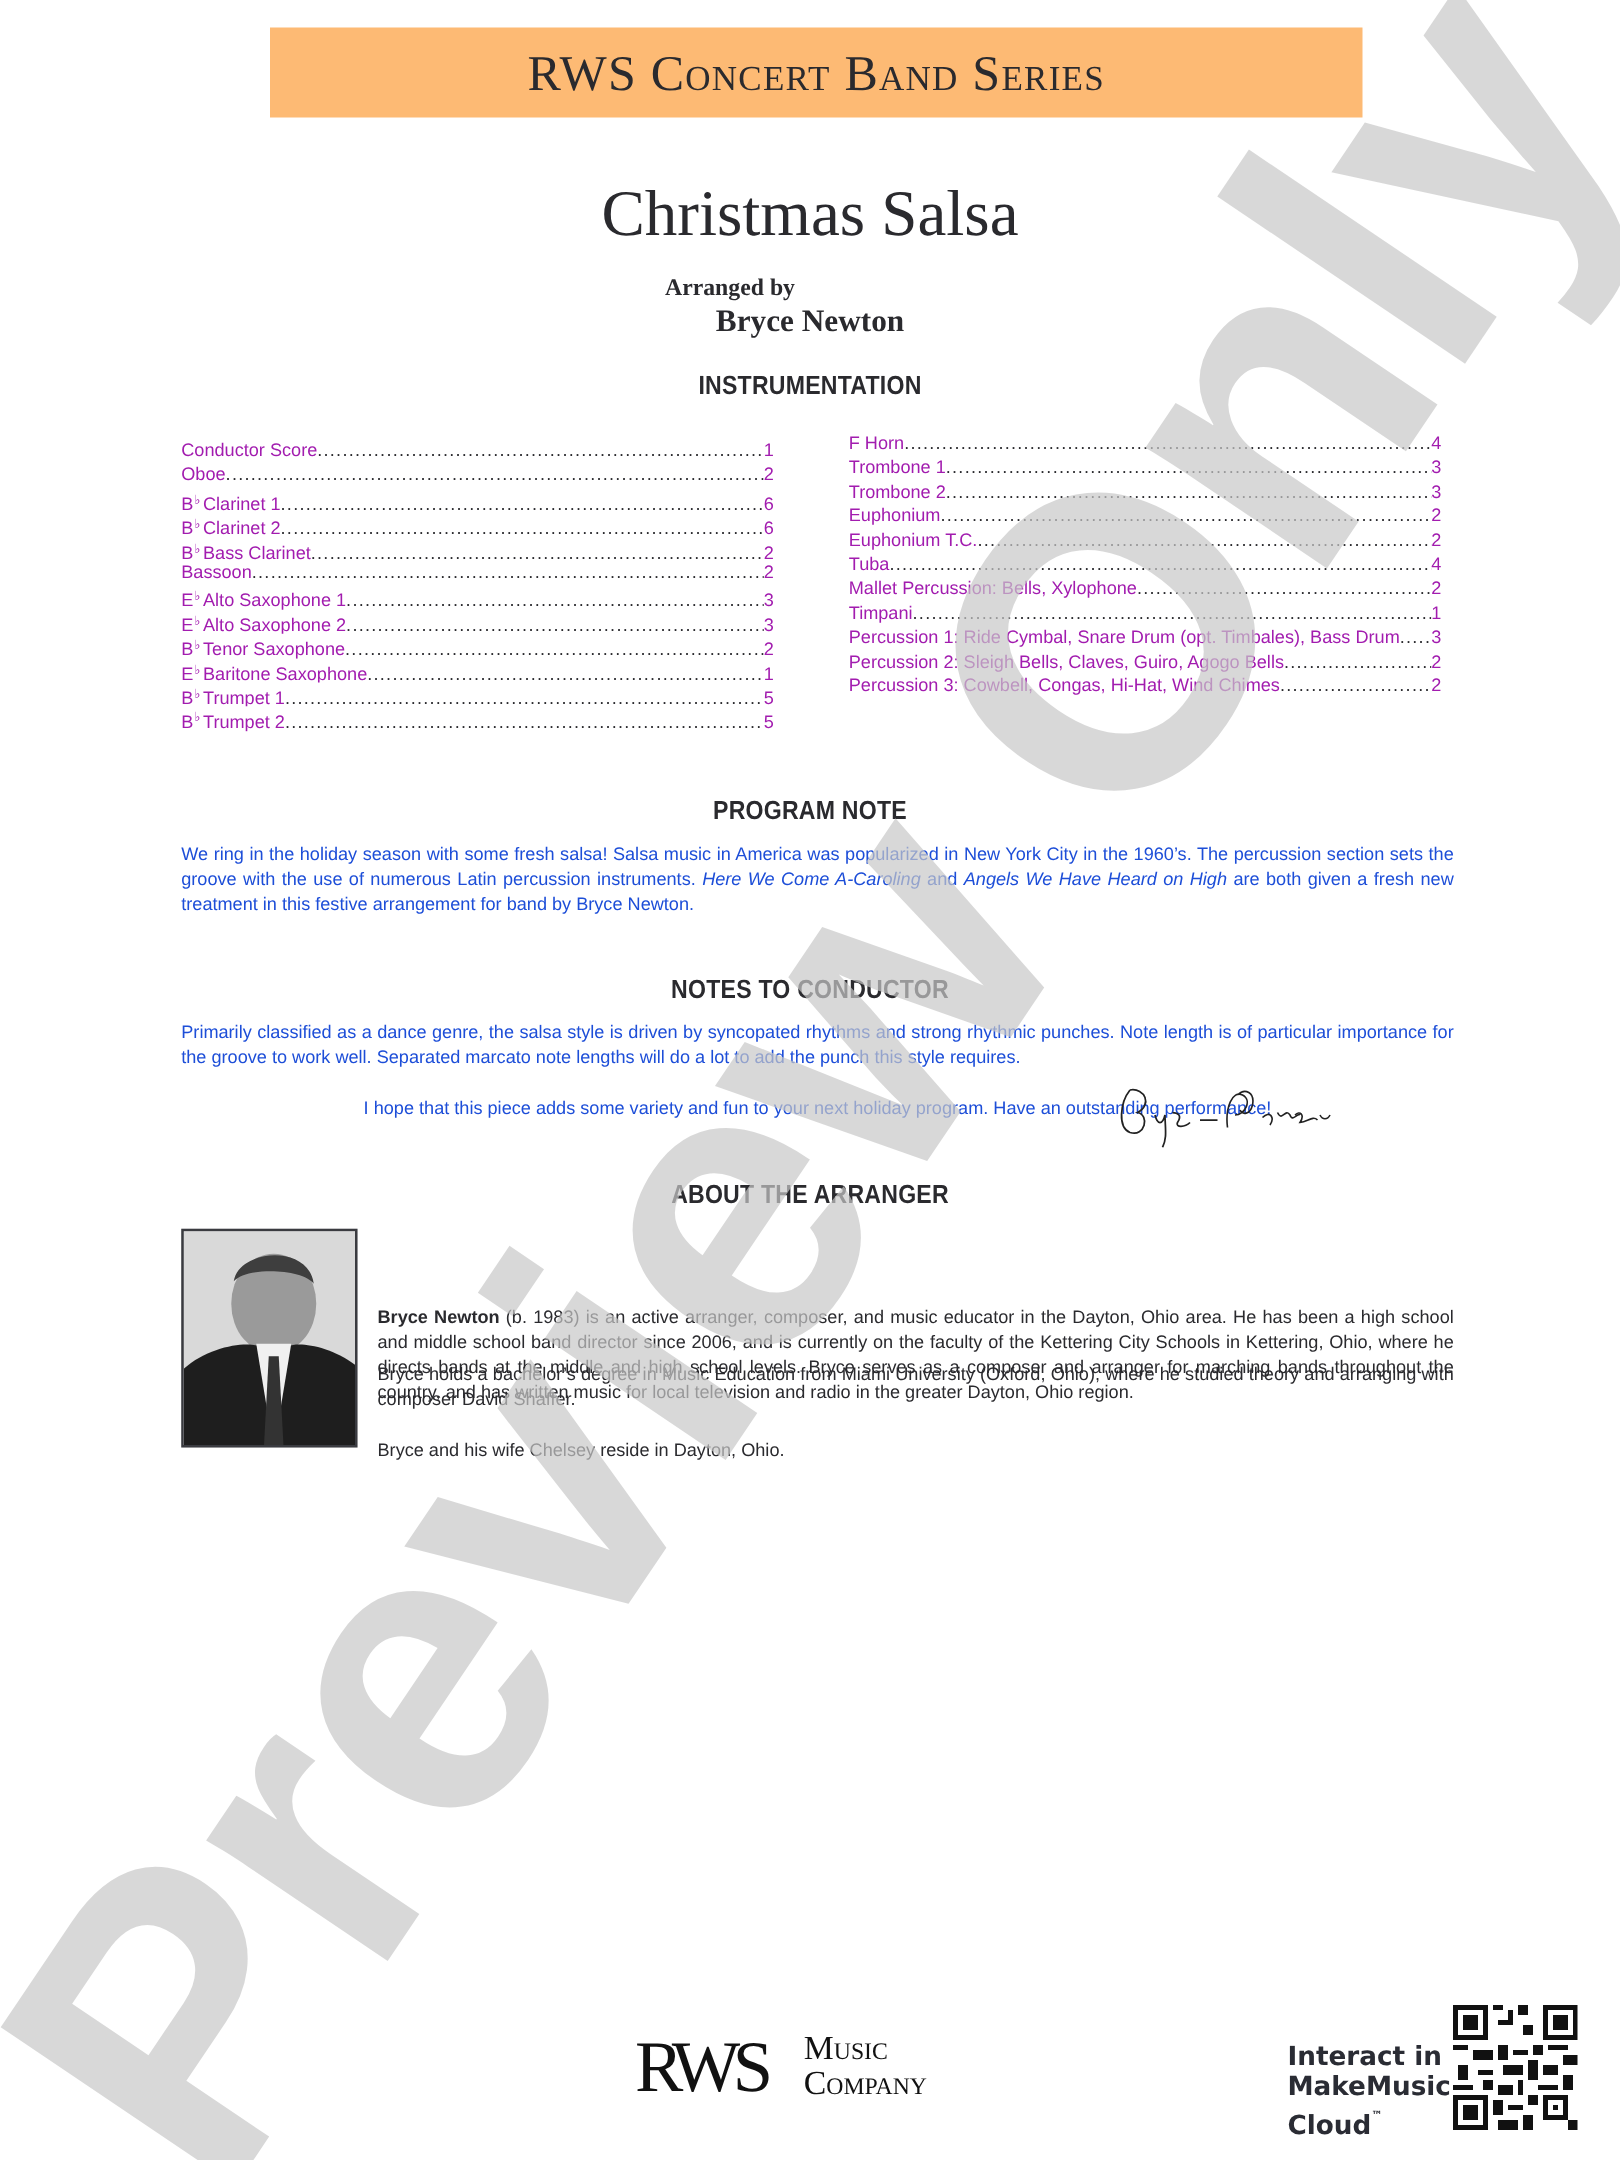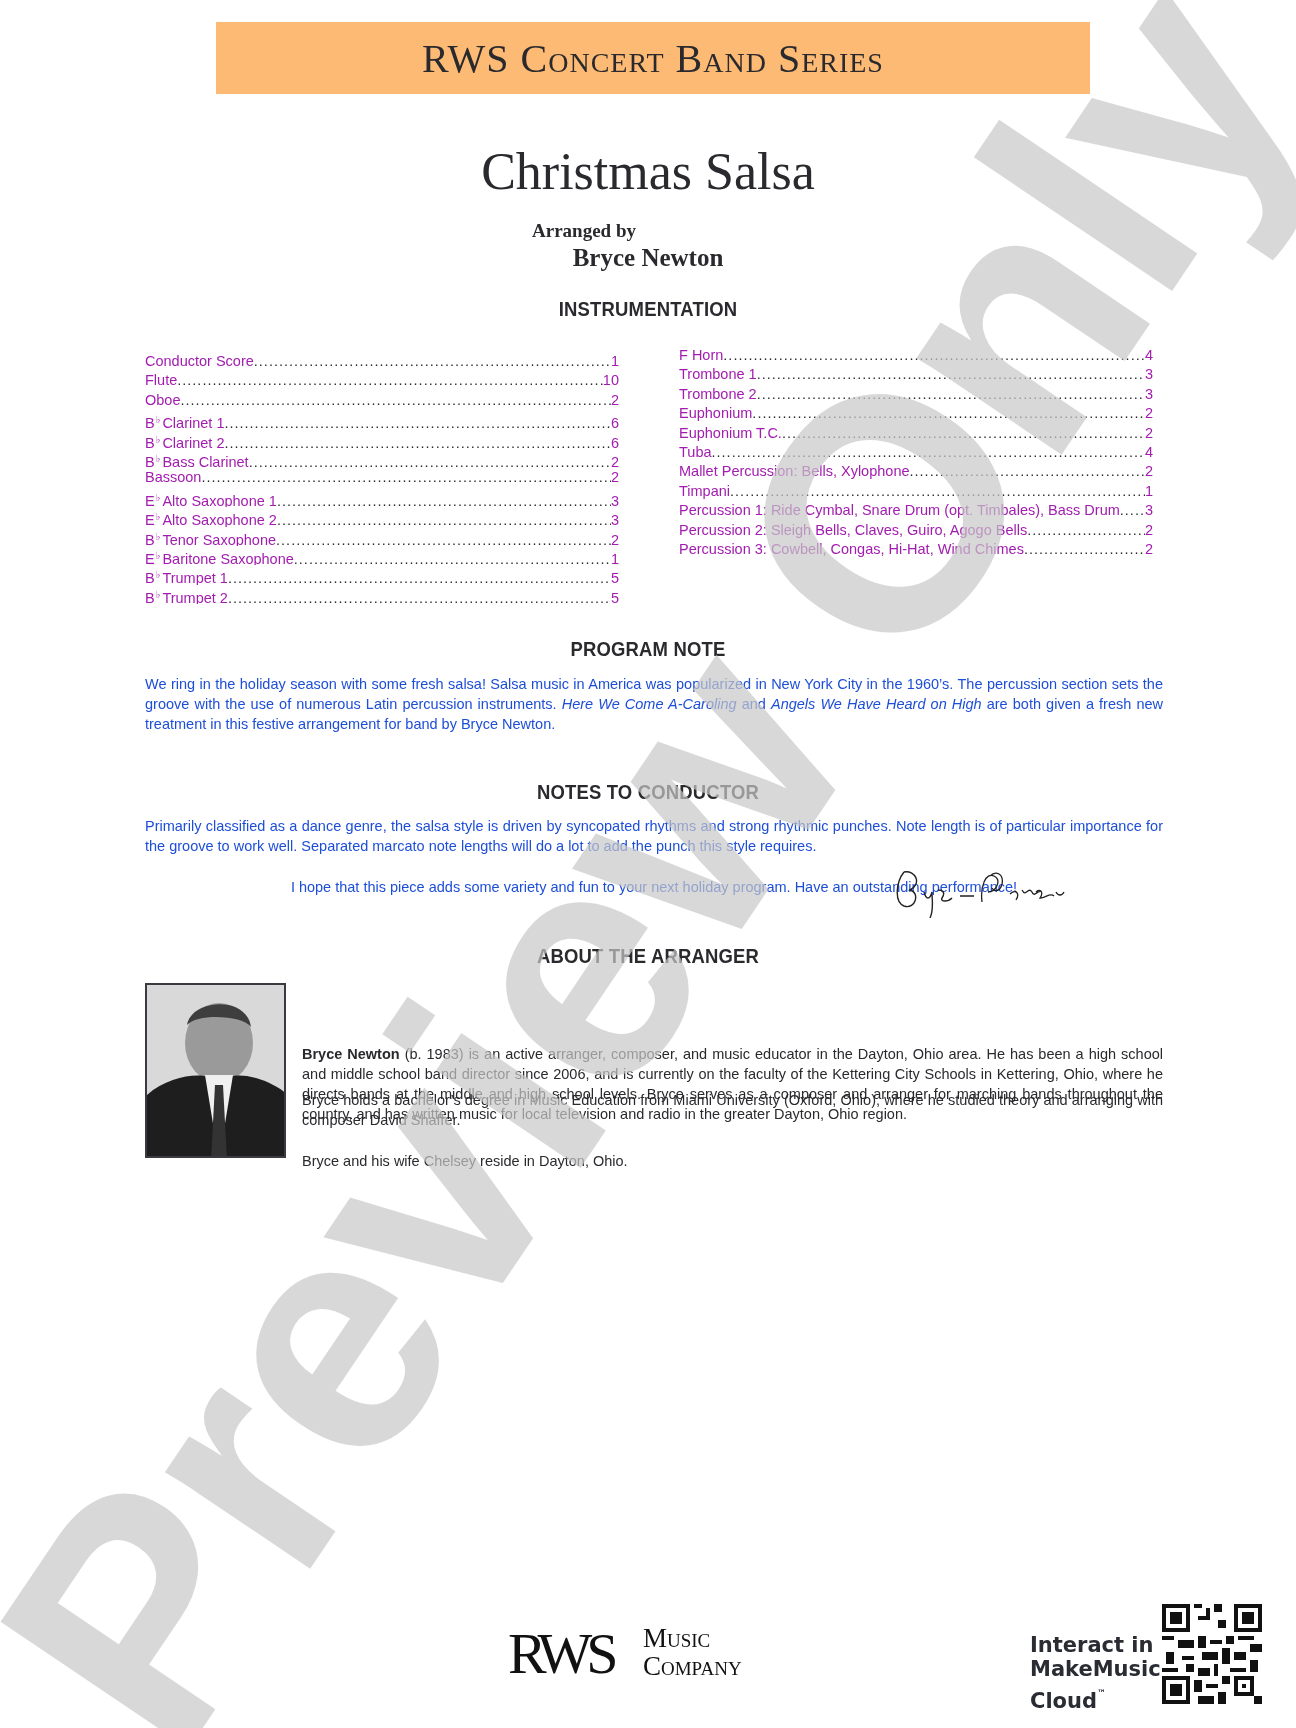--- a/index.html
+++ b/index.html
@@ -91,25 +91,20 @@
 <div class="arranged-by">Arranged by</div>
 <div class="arranger">Bryce Newton</div>
 
 <div class="section-heading" style="top:297px;">INSTRUMENTATION</div>
 
 <div class="inst-col left" id="inst-left">
     <div class="inst-row">
       <span class="name"><span>Conductor Score</span></span>
       <span class="dots"></span>
       <span class="count">1</span>
-    </div>
-    <div class="inst-row">
-      <span class="name"><span>Flute</span></span>
-      <span class="dots"></span>
-      <span class="count">10</span>
     </div>
     <div class="inst-row">
       <span class="name"><span>Oboe </span></span>
       <span class="dots"></span>
       <span class="count">2</span>
     </div>
     <div class="inst-row">
       <span class="name"><span>B</span><span class="flat">♭</span><span>Clarinet 1 </span></span>
       <span class="dots"></span>
       <span class="count">6</span>

